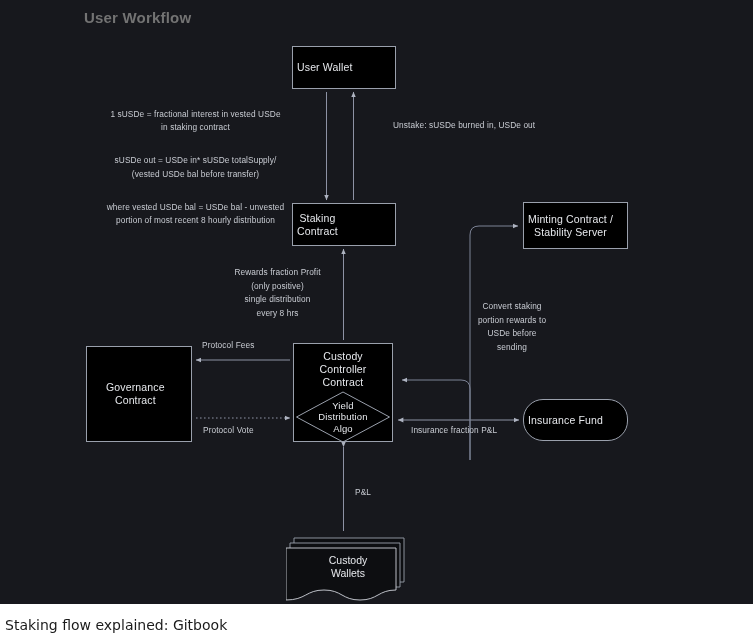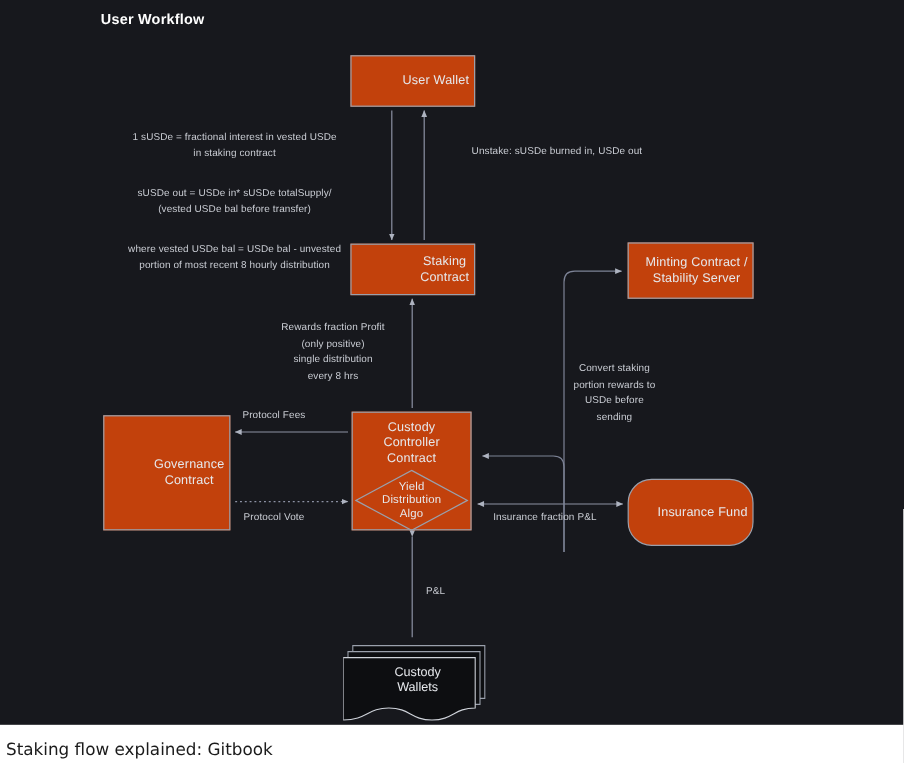--- a/index.html
+++ b/index.html
@@ -29,46 +29,46 @@
   #diagram-svg {
     position: absolute;
     left: 0; top: 0;
     width: 753px;
     height: 604px;
   }
   .diagram-title {
     position: absolute;
     left: 84px;
     top: 9px;
-    font-size: 12px;
+    font-size: 15px;
     font-weight: bold;
-    color: #ffffff;
+    color: #737373;
     letter-spacing: 0.2px;
   }
   
   .node {
     position: absolute;
-    background: #c2410c;
+    background: #000000;
     border: 1px solid #9aa0ac;
     color: #e6e8ec;
     font-size: 10.5px;
     line-height: 13px;
     display: flex;
     align-items: center;
-    justify-content: flex-end;
+    justify-content: flex-start;
     text-align: center;
     letter-spacing: 0.15px;
   }
   .node-label { padding: 0 4px; white-space: pre-line; }
 
   #node-user-wallet   { left: 292px; top: 46px;  width: 104px; height: 43px; }
   #node-staking       { left: 292px; top: 203px; width: 104px; height: 43px; }
   #node-minting       { left: 523px; top: 202px; width: 105px; height: 47px; }
   #node-governance    { left: 86px;  top: 346px; width: 106px; height: 96px; padding-left: 15px; }
-  #node-insurance     { left: 523px; top: 399px; width: 105px; height: 56px; border-radius: 20px; }
+  #node-insurance     { left: 523px; top: 399px; width: 105px; height: 42px; border-radius: 20px; }
 
   #node-custody {
     left: 293px; top: 343px; width: 100px; height: 99px;
     display: block;
     padding-top: 6px;
   }
   #node-custody .custody-title {
     font-size: 10.5px;
     line-height: 13px;
     text-align: center;

